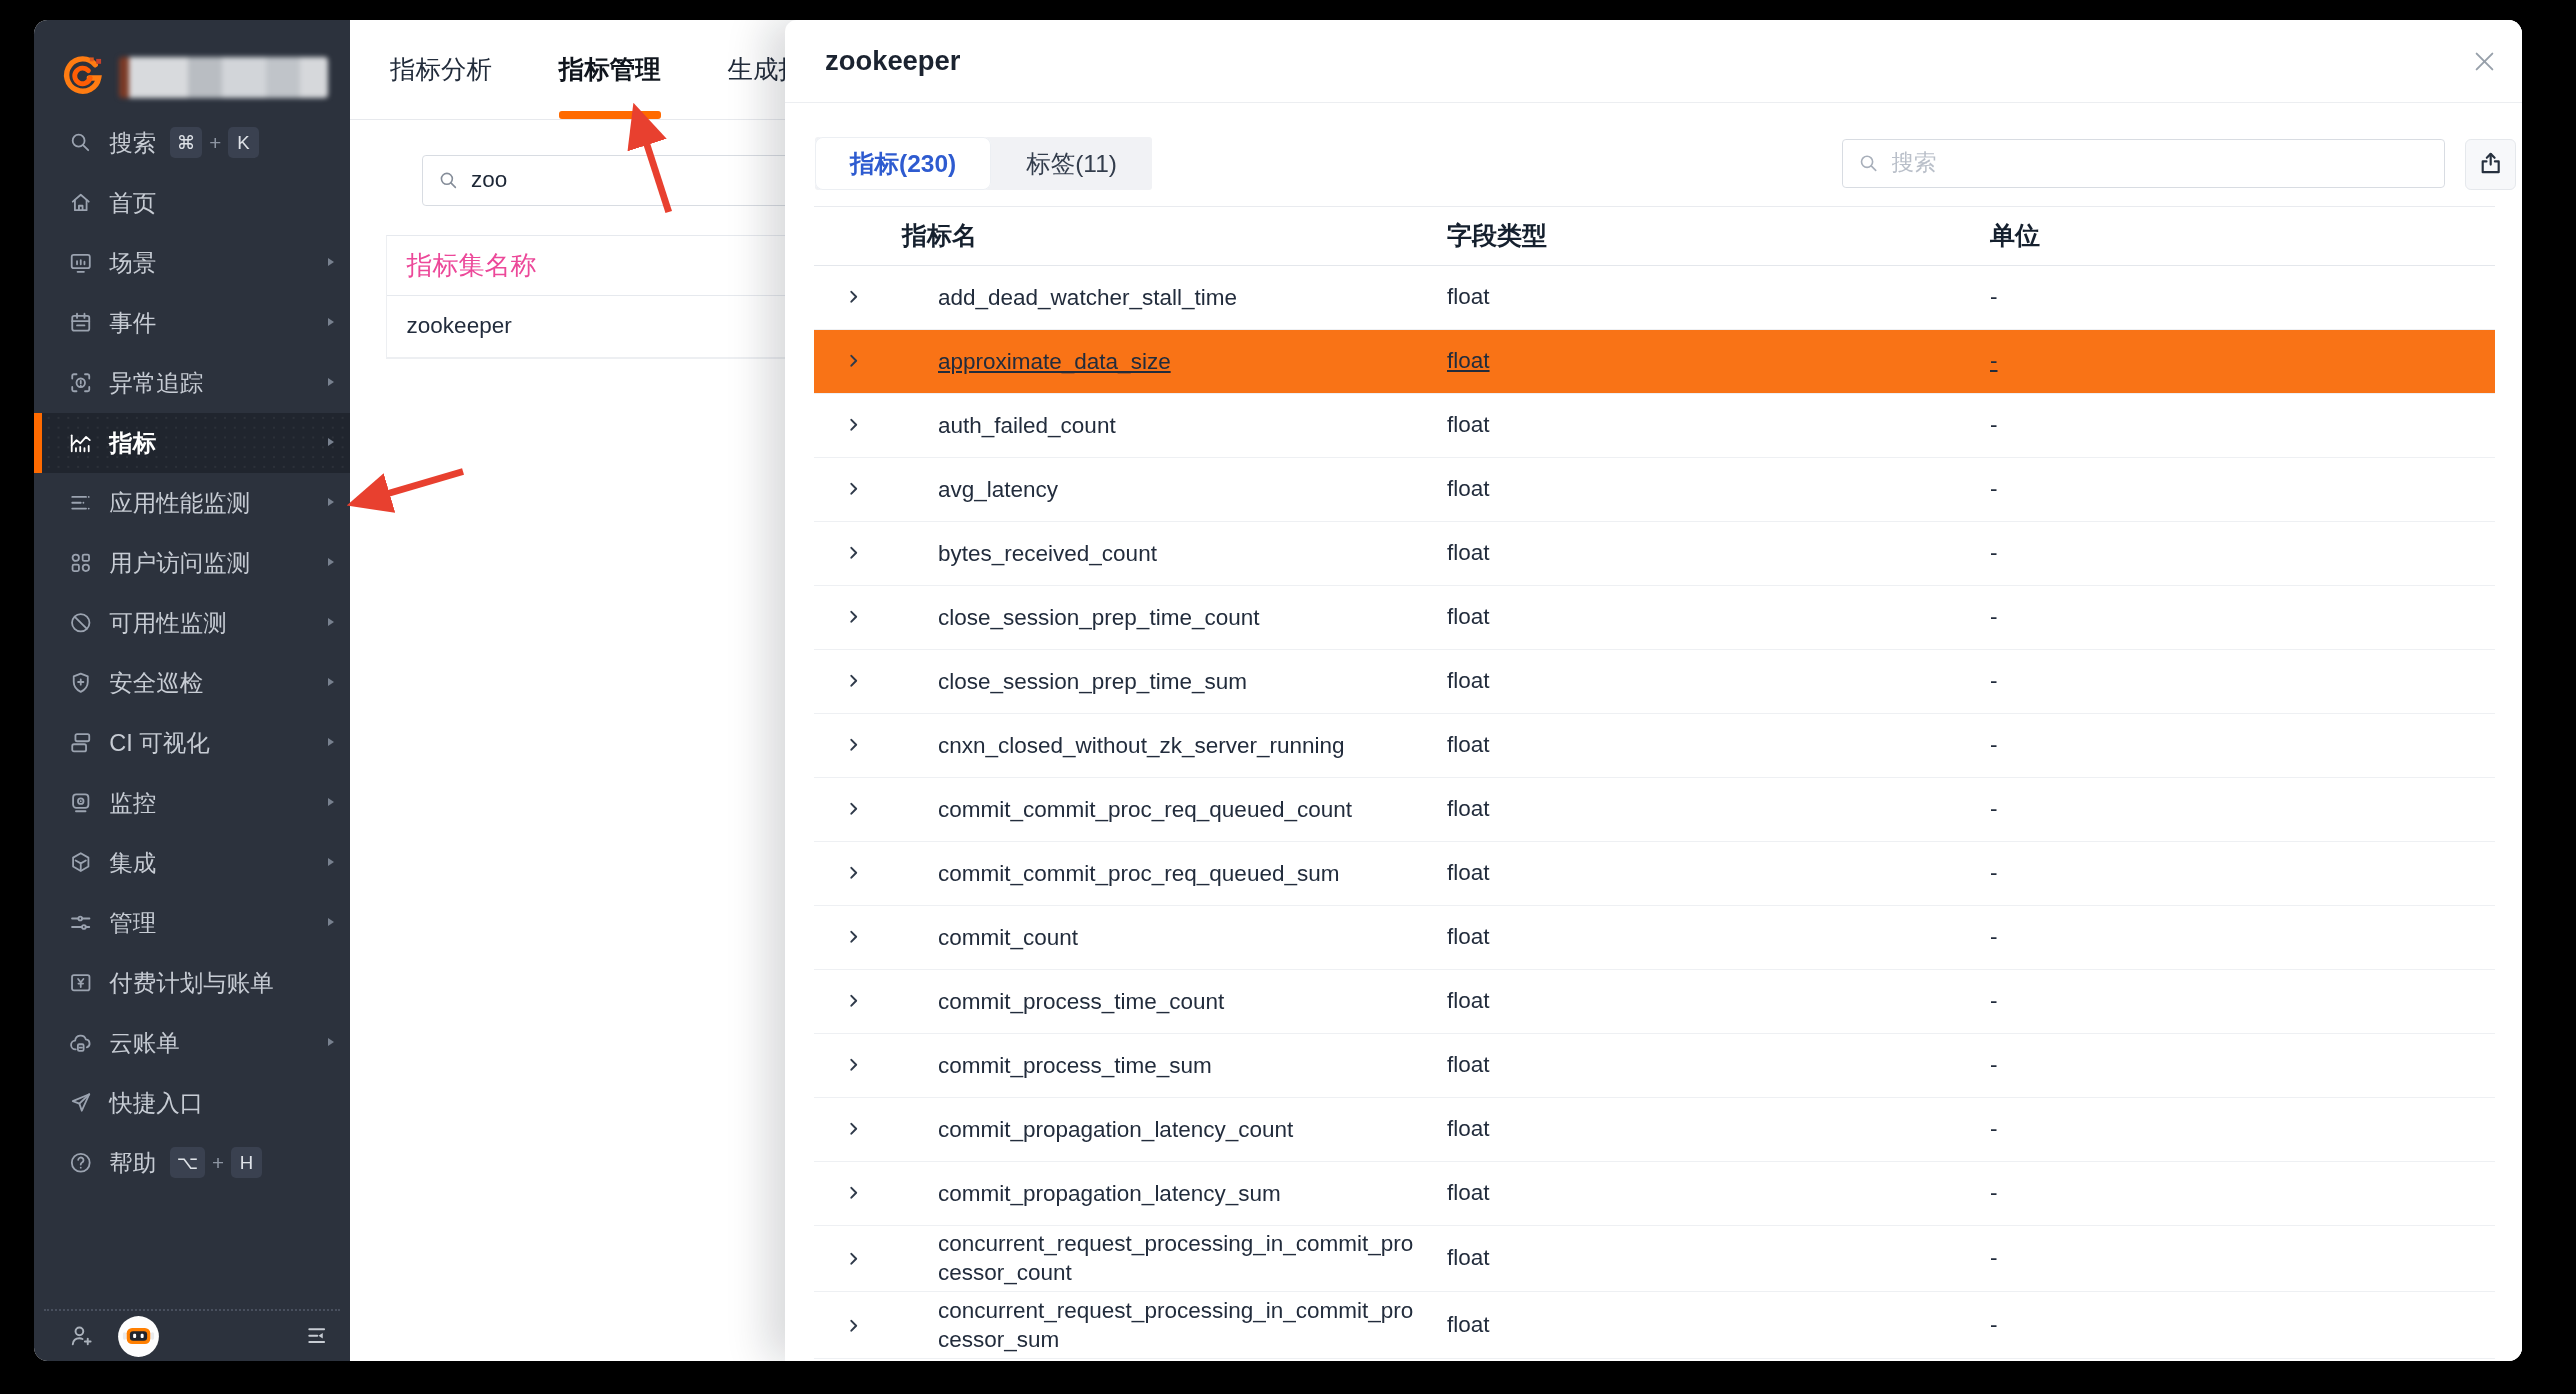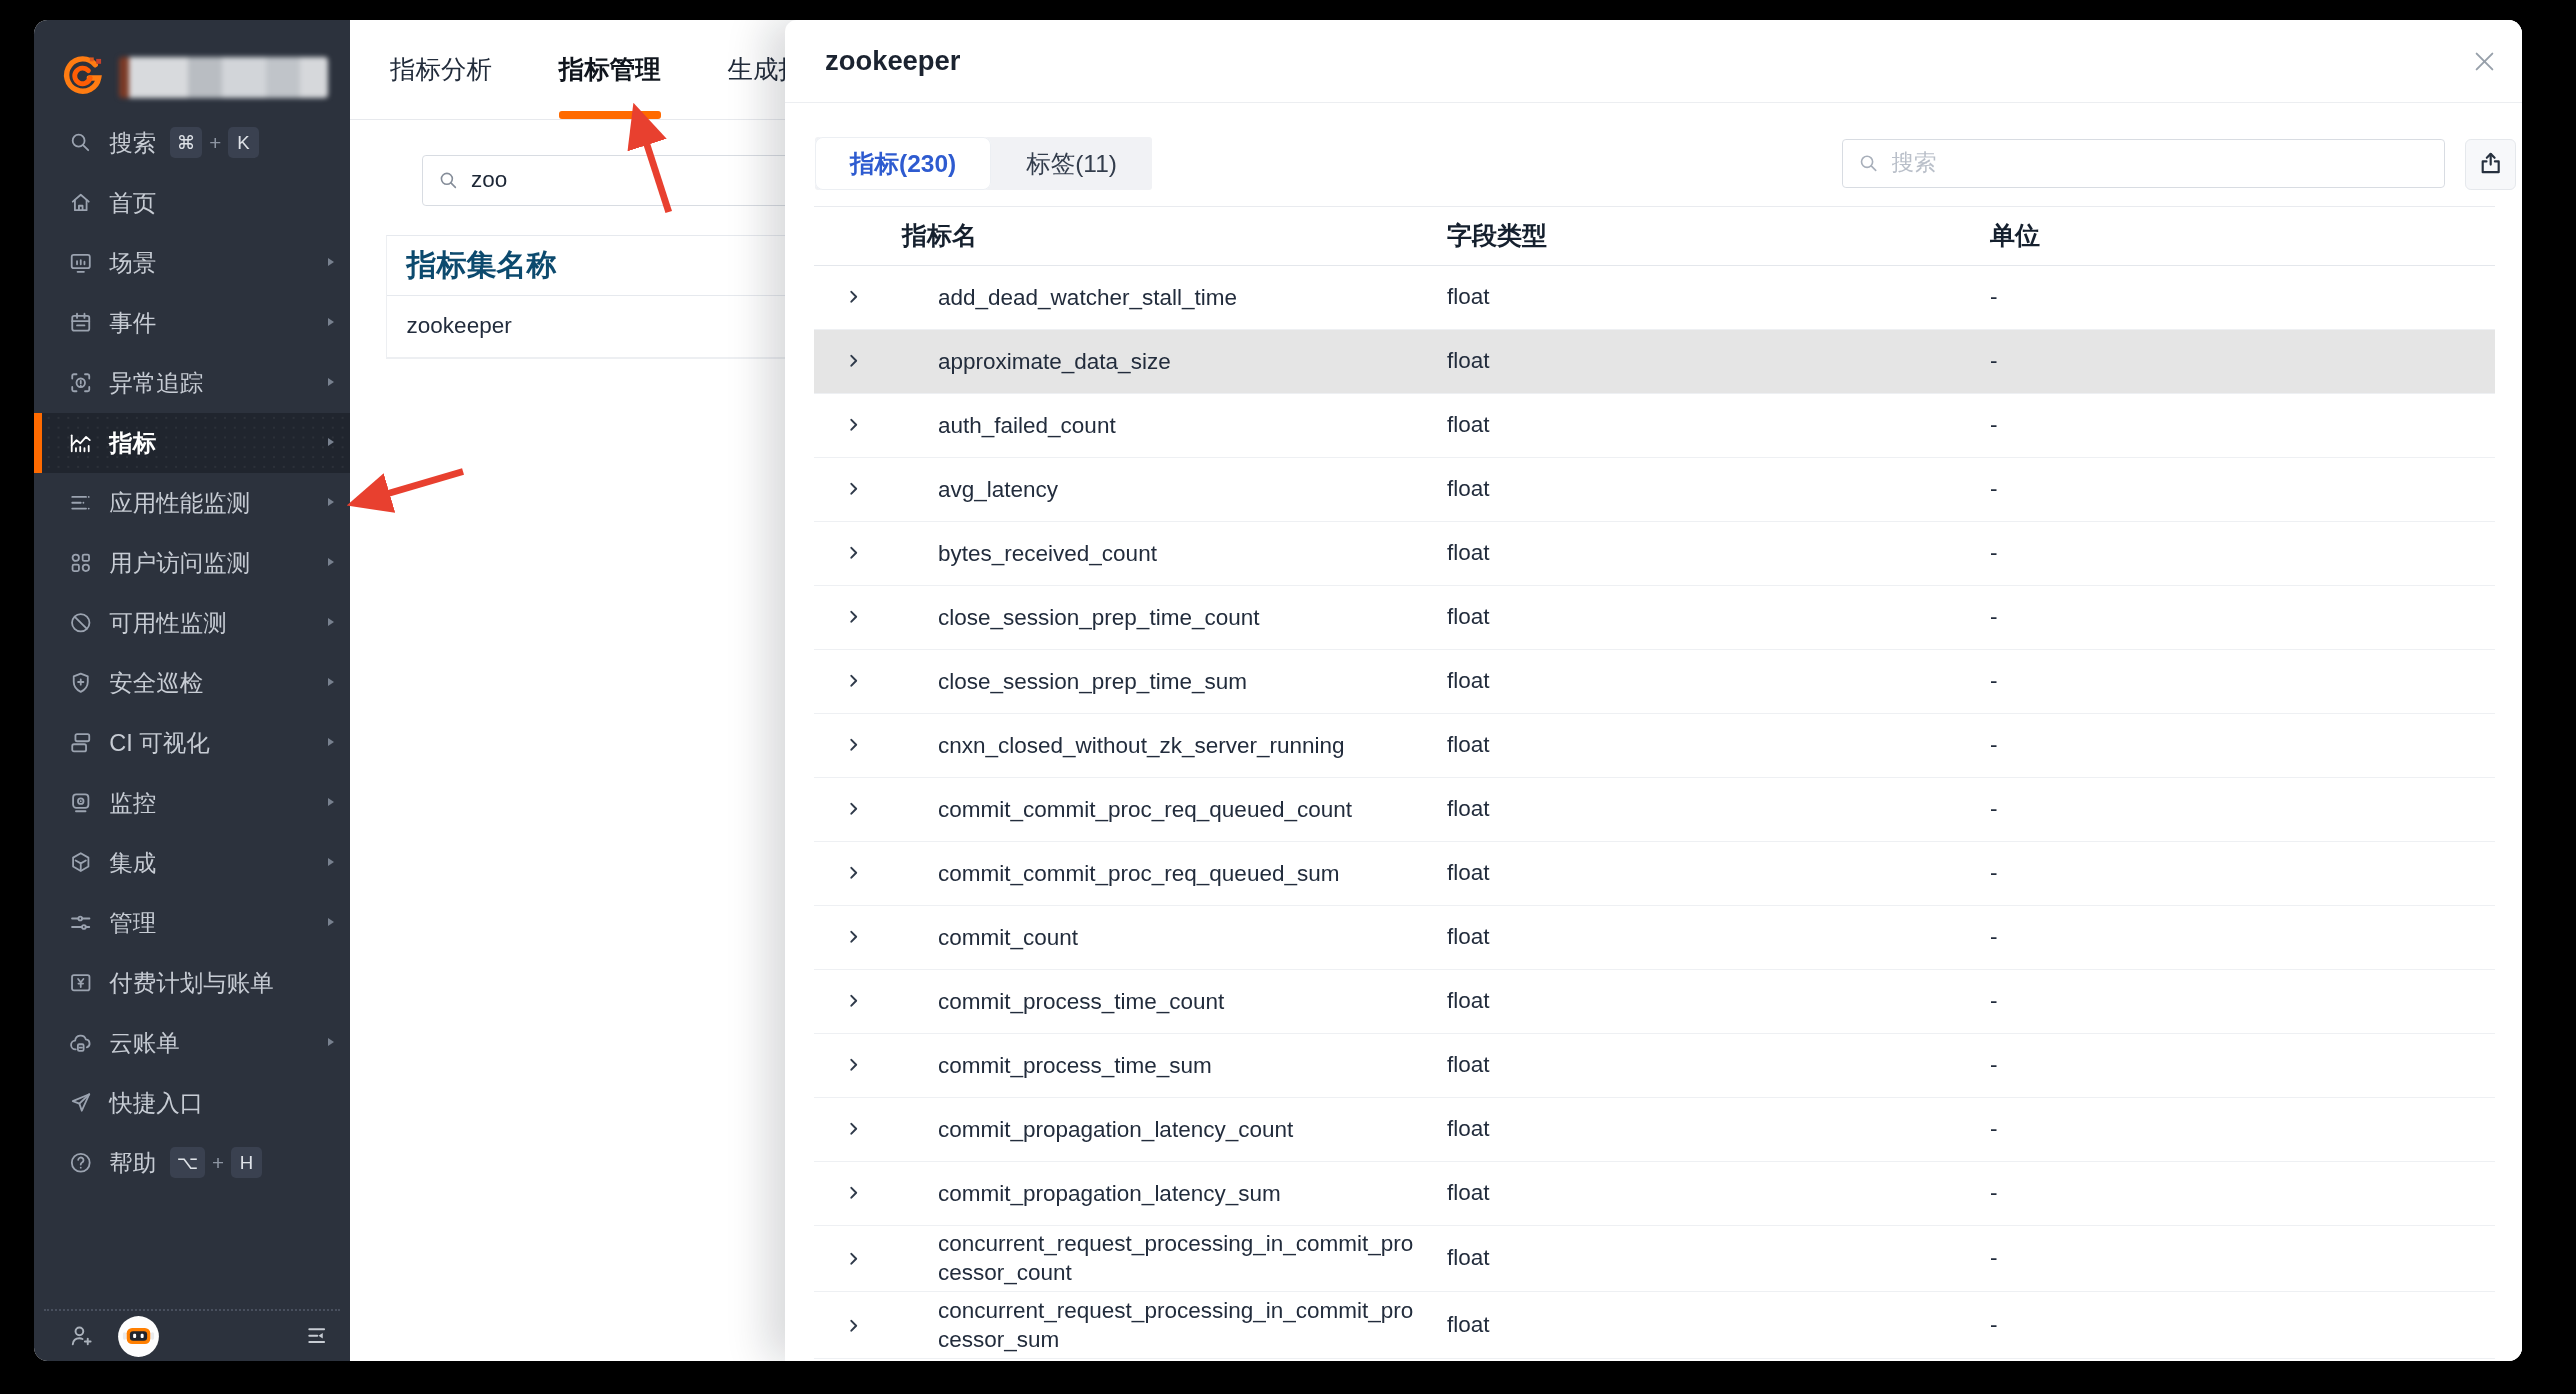--- a/index.html
+++ b/index.html
@@ -47,22 +47,22 @@
   .tab.active { font-weight:700; color:#10151d; }
   .tab.active::after { content:''; position:absolute; left:5.9px; right:5.9px; bottom:0; height:7.8px;
                        background:#ff6a00; border-radius:2.9px; }
   .msearch { position:absolute; left:39px; top:135px; width:470px; height:51px;
              border:1px solid #d8dce2; border-radius:3.9px; display:flex; align-items:center;
              padding:0 13.7px; gap:11.8px; color:#858d99; background:#fff;margin-left:33px; }
   .msearch input { border:0; outline:0; width:100%; font-size:22.5px; color:#1d2736;
                    font-family:inherit; background:transparent; }
   .mtable { position:absolute; left:36px; top:215px; width:482px;
             border:1px solid #edeff2; border-top-color:#e6e9ee; background:#fff; }
-  .mth { height:60px; display:flex; align-items:center; padding-left:19.6px; font-weight:700;
-         font-size:30px; color:#0c4a6e; border-bottom:1px solid #e6e9ee; }
+  .mth { height:60px; display:flex; align-items:center; padding-left:19.6px; font-weight:400;
+         font-size:26px; color:#ec4899; border-bottom:1px solid #e6e9ee; }
   .mtd { height:62px; display:flex; align-items:center; padding-left:19.6px; font-size:22.5px;
          color:#222c3c; border-bottom:1px solid #edeff2; cursor:pointer; }
 
   
   .drawer { position:absolute; left:751px; top:0; bottom:0; width:1737px; background:#fff;
             border-radius:11.8px 0 0 0; box-shadow:-17.6px 0 41px rgba(10,18,30,.16); z-index:5; }
   .d-header { height:83px; position:relative; display:flex; align-items:center; padding-left:40px;
               border-bottom:1px solid #eceef1; }
   .d-title { font-size:27.4px; font-weight:600; color:#1b2330; }
   .d-close { position:absolute; right:23.5px; top:27.4px; width:29px; height:29px; color:#97a0aa; cursor:pointer; }
@@ -79,21 +79,21 @@
   .d-search input::placeholder { color:#b9bfc9; }
   .d-export { position:absolute; left:1680px; top:119px; width:51px; height:51px; background:#f7f8fa;
               border:1px solid #e5e8ec; border-radius:5.9px; display:flex; align-items:center;
               justify-content:center; color:#27313f; cursor:pointer; }
   .d-table { position:absolute; left:29px; right:27.4px; top:186px; bottom:0; overflow:hidden;
              border-top:1px solid #e9ebef; }
   .d-thead { display:grid; grid-template-columns:88px 545px 543px 1fr; height:59px; align-items:center;
              border-bottom:1px solid #e4e7ec; font-weight:700; font-size:25px; color:#15202e; }
   .d-row { display:grid; grid-template-columns:88px 545px 543px 1fr; min-height:64px; align-items:center;
            border-bottom:1px solid #eef0f3; font-size:22.5px; color:#222c3c; cursor:pointer; }
-  .d-row.hl { background:#e5e5e5; }
+  .d-row.hl { background:#f97316;text-decoration:underline; }
   .d-row .chev { color:#2f3a4a; padding-left:29px; display:flex; }
   .d-cell-name { word-break:break-all; line-height:29px; padding:3.9px 23.5px 3.9px 0;margin-left:36px; }
 
   .annot { position:absolute; inset:0; z-index:9; pointer-events:none; }
 </style>
 </head>
 <body>
 
 <div class="frame">
   <div class="window">

